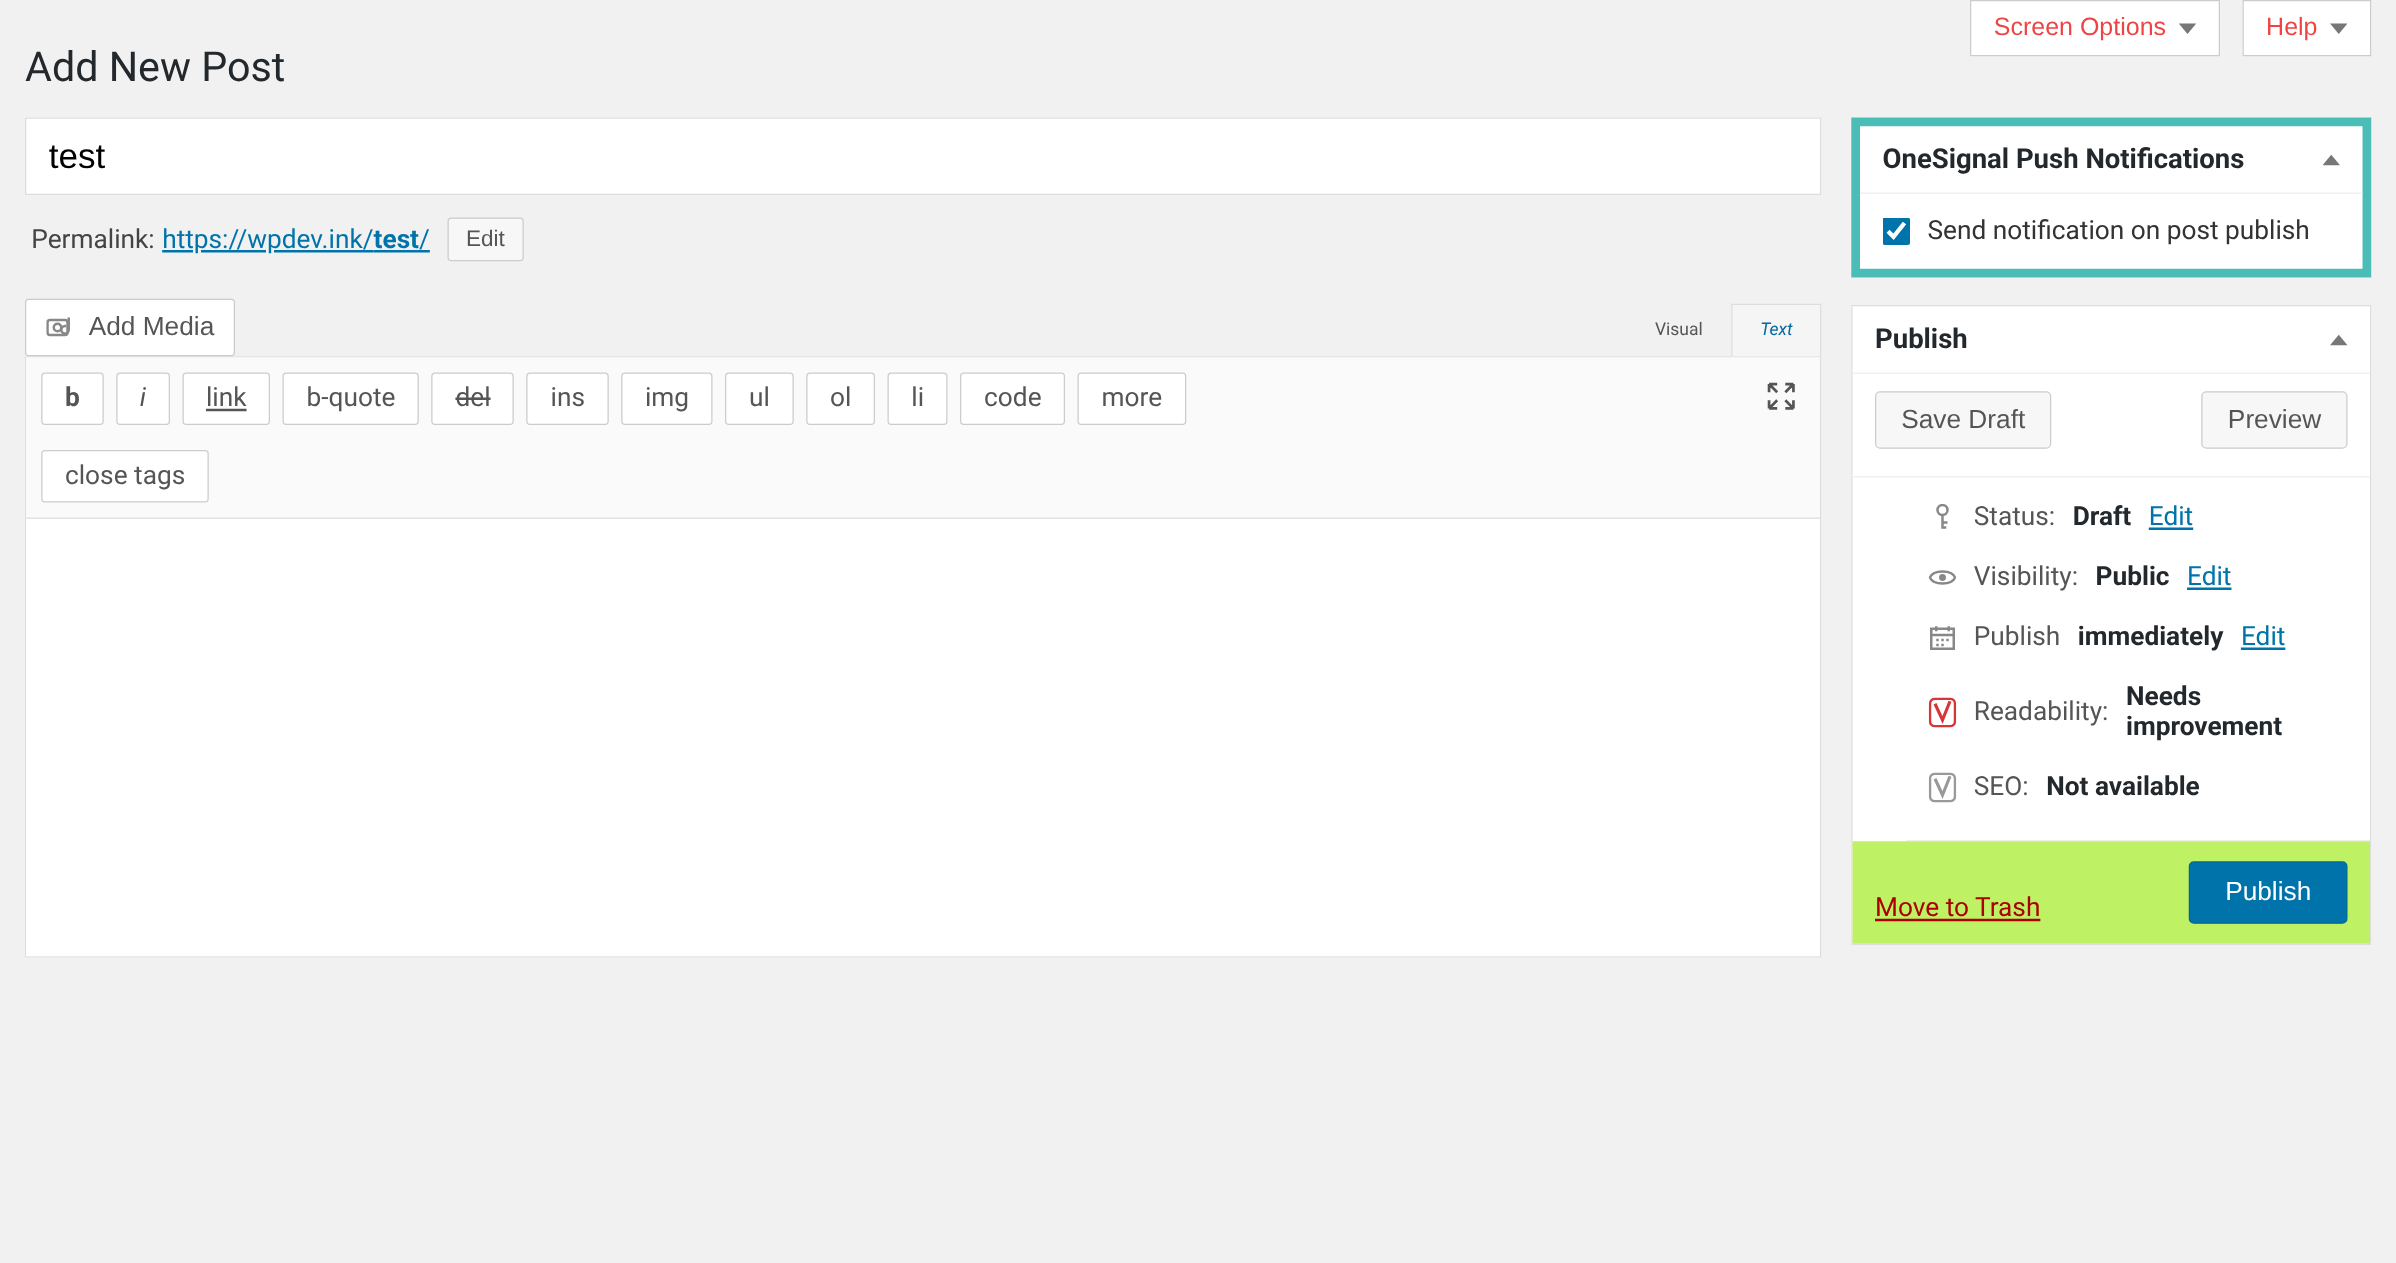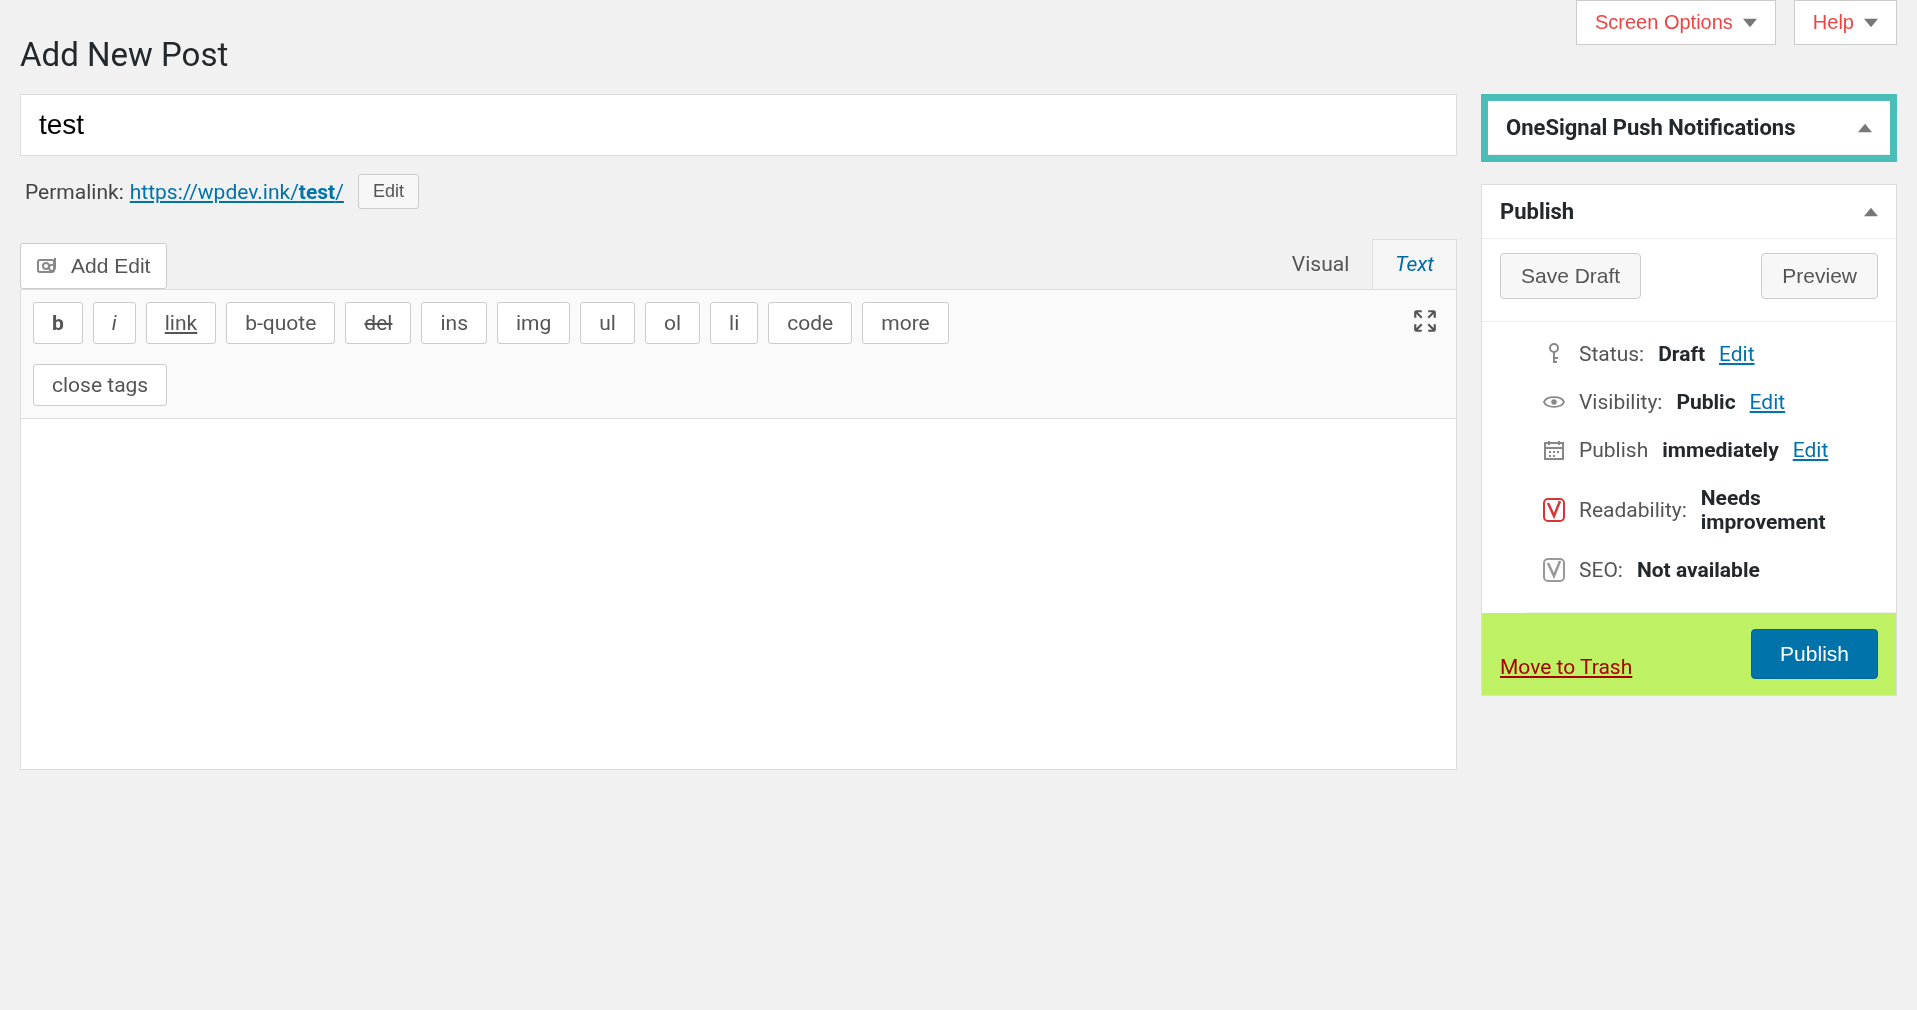--- a/index.html
+++ b/index.html
@@ -87,21 +87,21 @@
     font-size: 21px;
     color: #555;
     cursor: pointer;
     display: inline-flex;
     align-items: center;
     gap: 10px;
   }
   .tabs { display: flex; }
   .tab {
     padding: 12px 22px;
-    font-size: 21px;
+    font-size: 14px;
     color: #555;
     cursor: pointer;
     border: 1px solid transparent;
     background: transparent;
   }
   .tab.active {
     background: #f5f5f5;
     border: 1px solid #ddd;
     border-bottom: none;
     color: #0369a1;
@@ -268,21 +268,21 @@
         <button class="small-btn">Edit</button>
       </div>
 
       <div class="mid-row">
         <button class="add-media">
           <svg width="24" height="24" viewBox="0 0 24 24">
             <rect x="1" y="6" width="16" height="12" rx="2" fill="none" stroke="#888" stroke-width="2"></rect>
             <circle cx="9" cy="12" r="3" fill="none" stroke="#888" stroke-width="2"></circle>
             <path d="M18 4 v10 a3 3 0 1 1 -2 -3" fill="none" stroke="#888" stroke-width="2"></path>
           </svg>
-          <span>Add Edit</span>
+          <span>Add Media</span>
         </button>
         <div class="tabs">
           <div class="tab">Visual</div>
           <div class="tab active">Text</div>
         </div>
       </div>
 
       <div class="editor-box">
         <div class="quicktags">
           <button class="qt-btn bold">b</button>
@@ -310,20 +310,26 @@
     </div>
 
     <div class="side-col">
       <div class="panel highlight">
         <div class="panel-head">
           <h2>OneSignal Push Notifications</h2>
           <svg viewBox="0 0 10 10">
               <path d="M0 8 L10 8 L5 2 Z" fill="#777"></path>
             </svg>
         </div>
+        <div class="panel-body">
+          <label class="check-row">
+            <input type="checkbox" checked="" style="">
+            <span>Send notification on post publish</span>
+          </label>
+        </div>
       </div>
 
       <div class="panel">
         <div class="panel-head">
           <h2>Publish</h2>
           <svg viewBox="0 0 10 10">
               <path d="M0 8 L10 8 L5 2 Z" fill="#777"></path>
             </svg>
         </div>
         <div class="publish-actions">

